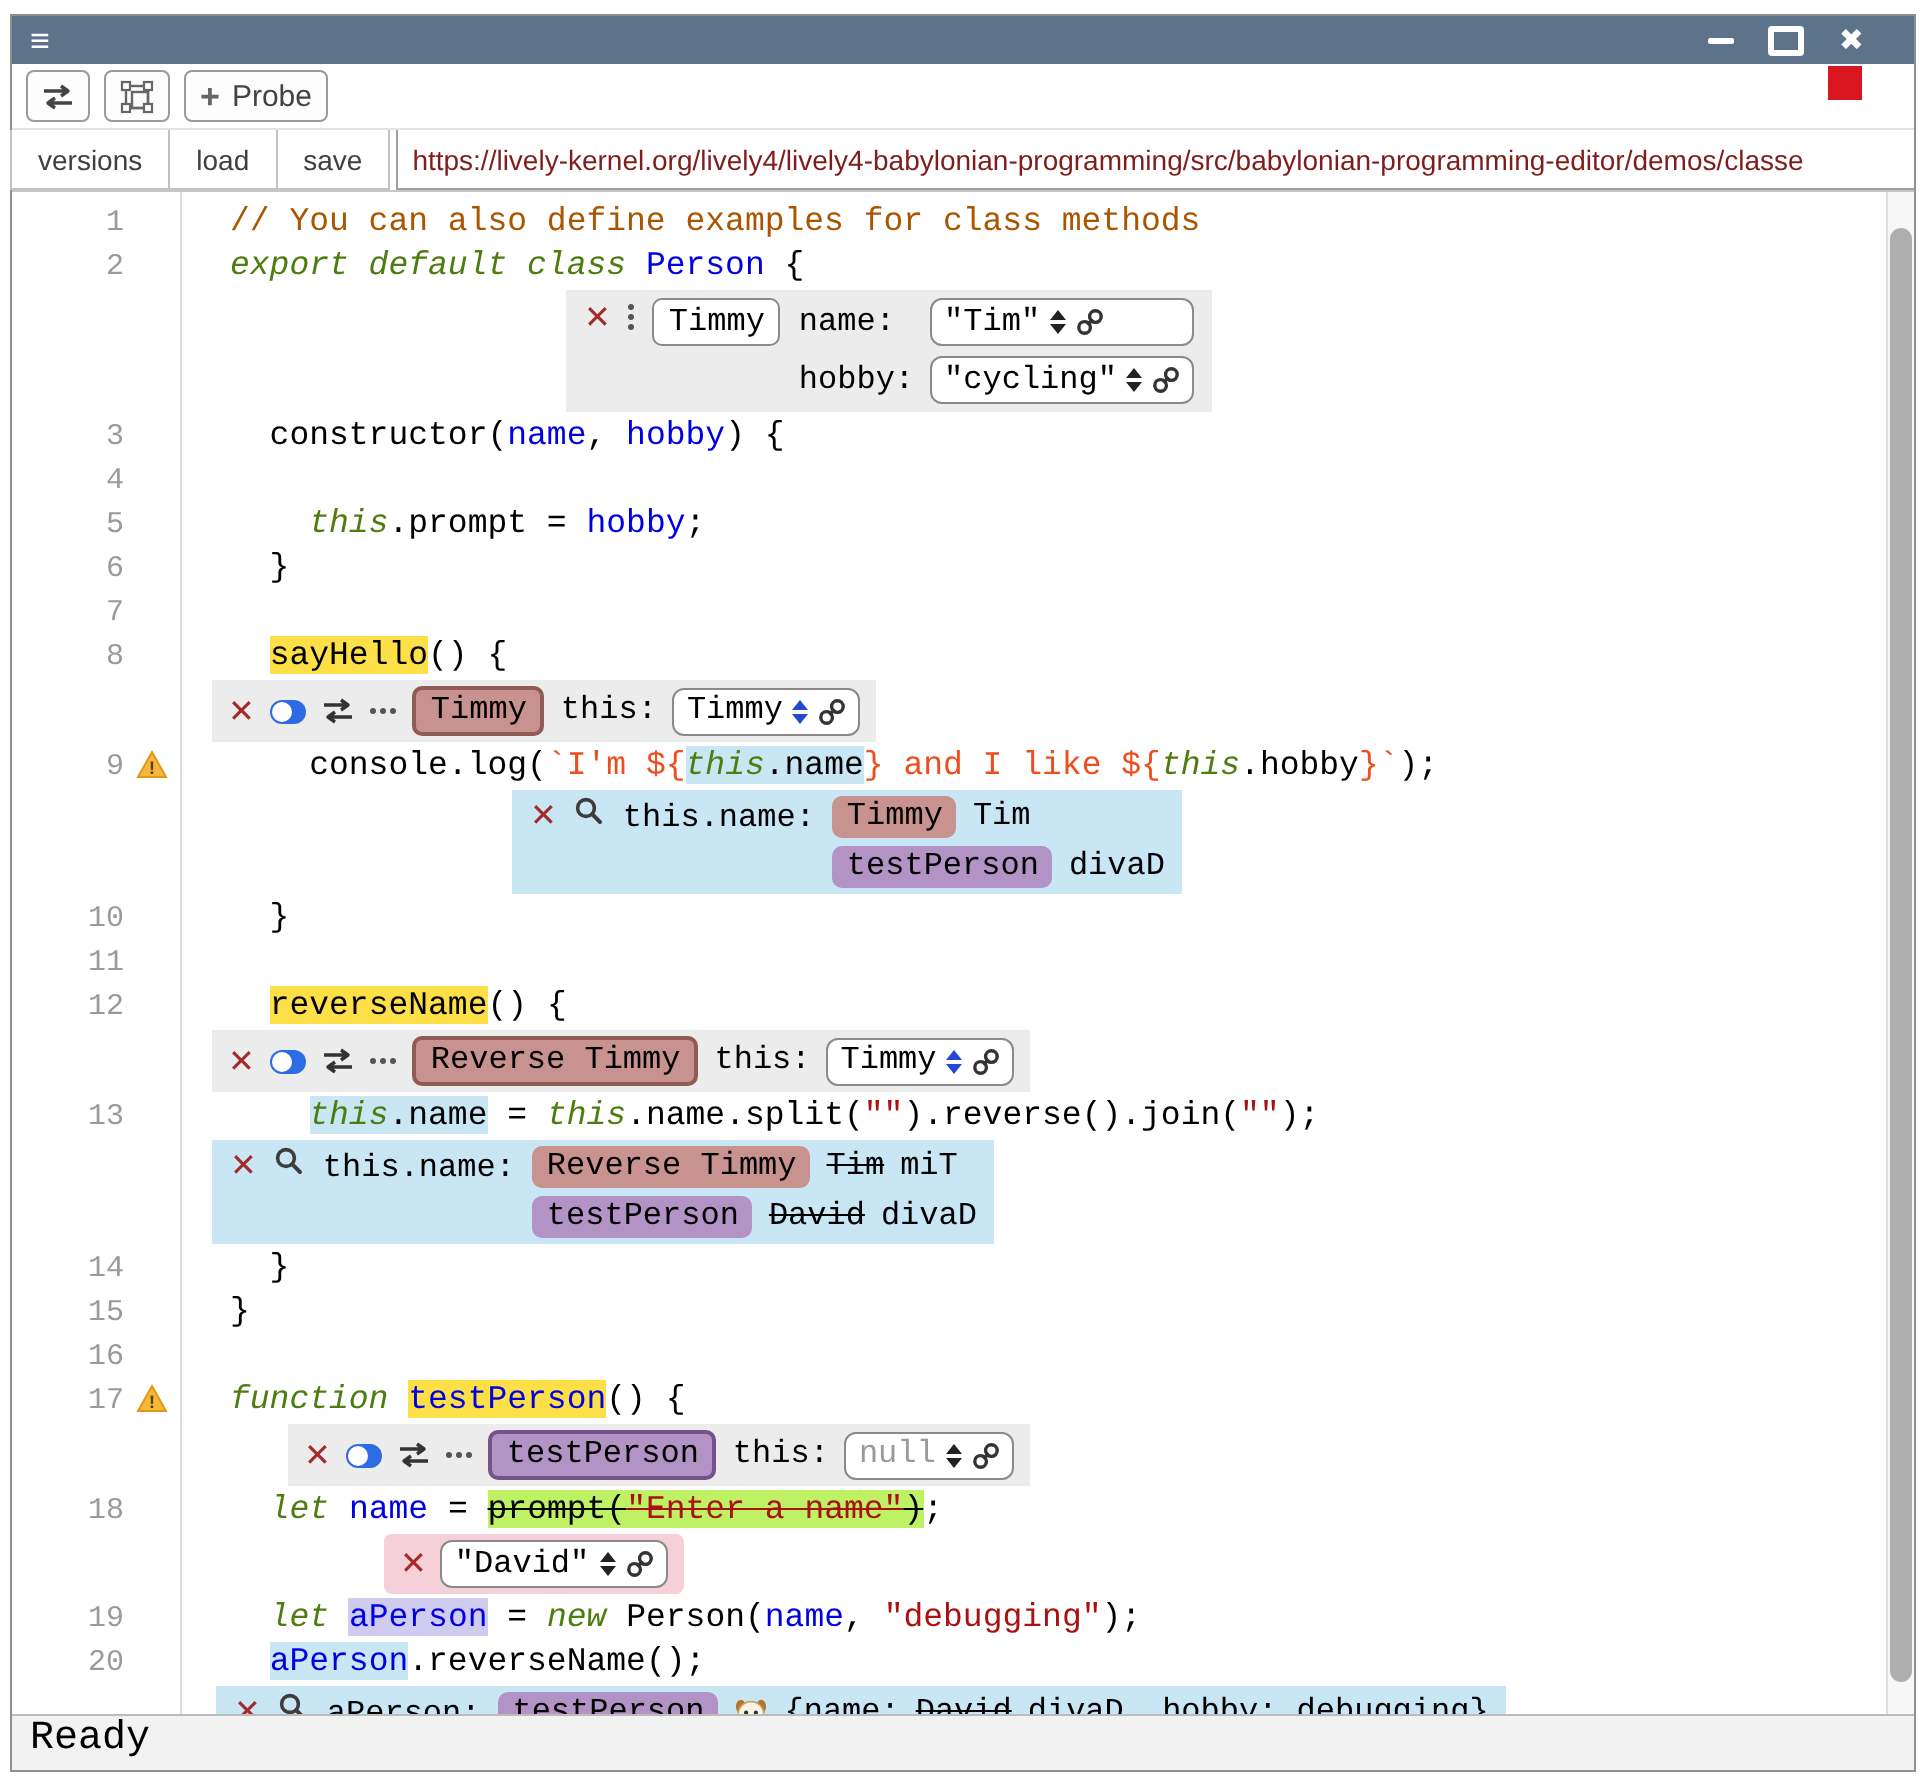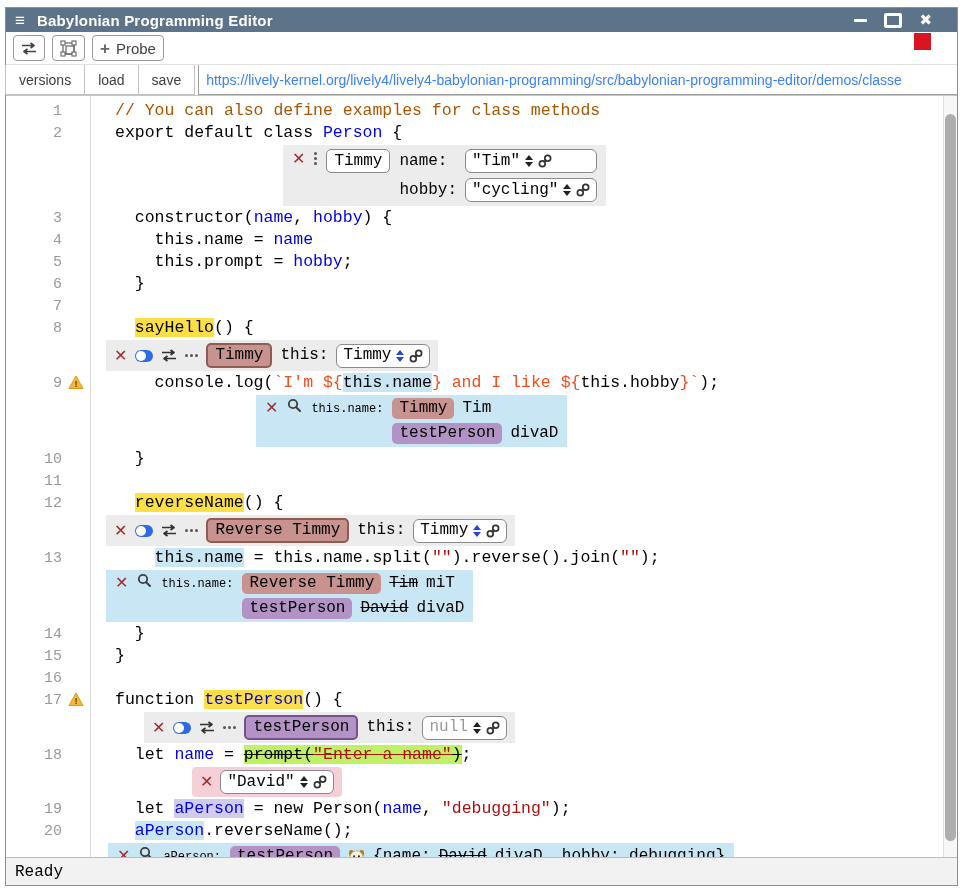--- a/index.html
+++ b/index.html
@@ -22,34 +22,34 @@
   .tbtn{display:inline-flex;align-items:center;justify-content:center;gap:6px;height:26px;min-width:28px;
         border:1px solid #9a9a9a;border-radius:4px;background:#fdfdfd;color:#444;font-size:15px;
         padding:0 7px;box-sizing:border-box;cursor:pointer;}
   .plus{color:#666;font-weight:bold;font-size:17px;line-height:1;}
   
   .navbar{height:30px;display:flex;align-items:stretch;border-bottom:1px solid #c6c6c6;
           border-top:1px solid #e2e2e2;flex-shrink:0;}
   .nav-btn{border:1px solid #c2c2c2;border-top:none;background:#fff;display:flex;align-items:center;
            padding:0 13px;font-size:14px;color:#404040;cursor:pointer;margin-left:-1px;}
   .url-field{flex:1;border:1px solid #9f9f9f;border-top:none;border-right:none;margin-left:3px;
-             display:flex;align-items:center;padding:0 7px;font-size:14px;color:#3b82f6;
+             display:flex;align-items:center;padding:0 7px;font-size:14px;color:#7f1d1d;
              white-space:nowrap;overflow:hidden;background:#fff;}
   
   .editor{flex:1;position:relative;background:#fff;overflow:hidden;
           font-family:"Liberation Mono","DejaVu Sans Mono",monospace;font-size:16.5px;}
   .gutter-rule{position:absolute;left:84px;top:0;bottom:0;width:1px;background:#dcdcdc;}
   .rows{position:relative;padding-top:4px;}
   .row{display:flex;min-height:21px;line-height:21px;align-items:flex-start;}
   .gutter{width:56px;flex-shrink:0;text-align:right;color:#9a9a9a;font-size:15px;padding-top:1px;}
   .warnslot{width:28px;flex-shrink:0;display:flex;justify-content:center;padding-top:3px;}
   .codecell{padding-left:25px;white-space:pre;color:#000;}
   .seg{white-space:pre;}
   .com{color:#aa5500;}
-  .kw{color:#000000;}
+  .kw{color:#4d7c0f;font-style:italic;}
   .def{color:#0000e0;}
   .pl{color:#000;}
   .str{color:#aa1111;}
   .str2{color:#ee4e1d;}
   .strike{text-decoration:line-through;}
   .hl-gray{background:#fde047;}
   .hl-blue{background:#c9e6f4;}
   .hl-lav{background:#cfccf0;}
   .hl-pink{background:#bef264;}
   
@@ -64,21 +64,21 @@
   .obox{display:inline-flex;align-items:center;background:#fff;border:1px solid #8a8a8a;border-radius:5px;
         padding:0 7px;height:22px;font-family:"Liberation Mono","DejaVu Sans Mono",monospace;font-size:16px;cursor:pointer;}
   .instance{display:inline-flex;align-items:center;gap:8px;background:#ececec;padding:3px 8px;}
   .badge{padding:0 7px;border-radius:5px;font-family:"Liberation Mono","DejaVu Sans Mono",monospace;
          font-size:16px;line-height:21px;cursor:pointer;}
   .badge.rosy{background:#c8928e;}
   .badge.purple{background:#b393c5;}
   .instance .badge.rosy{border:2px solid #8f5b55;}
   .instance .badge.purple{border:2px solid #73538a;}
   .probe{display:inline-flex;align-items:flex-start;gap:9px;background:#c9e6f4;padding:3px 9px;}
-  .probe-label{font-family:"Liberation Mono","DejaVu Sans Mono",monospace;font-size:12px;line-height:22px;}
+  .probe-label{font-family:"Liberation Mono","DejaVu Sans Mono",monospace;font-size:16px;line-height:22px;}
   .probe-rows{display:flex;flex-direction:column;gap:4px;}
   .probe-row{display:flex;align-items:center;gap:8px;}
   .pval{font-family:"Liberation Mono","DejaVu Sans Mono",monospace;font-size:16px;}
   .repl{display:inline-flex;align-items:center;gap:7px;background:#f6d0d8;border-radius:4px;padding:3px 8px;}
   
   .x-icon{color:#a32b2b;font-weight:bold;font-size:16px;line-height:20px;cursor:pointer;
           font-family:"DejaVu Sans",sans-serif;}
   .toggle{width:18px;height:12px;border-radius:7px;background:#2d6be4;position:relative;cursor:pointer;flex-shrink:0;}
   .toggle .knob{position:absolute;left:1px;top:1px;width:10px;height:10px;border-radius:50%;background:#fff;}
   .dots-v{display:flex;flex-direction:column;gap:2px;padding-top:3px;cursor:pointer;}
@@ -90,31 +90,30 @@
   .tri-down{width:0;height:0;border-left:4px solid transparent;border-right:4px solid transparent;
             border-top:5px solid #222;}
   .stepper.blue .tri-up{border-bottom-color:#2348d6;}
   .stepper.blue .tri-down{border-top-color:#2348d6;}
   .icon-svg{display:inline-flex;flex-shrink:0;}
   
   .scrollbar{position:absolute;top:0;right:0;bottom:0;width:13px;background:#f7f7f7;
              border-left:1px solid #e0e0e0;}
   .scroll-thumb{position:absolute;left:1px;right:1px;top:18px;bottom:16px;background:#aeaeae;border-radius:7px;}
   
-  .statusbar{height:27px;background:#f2f2f2;border-top:1px solid #bcbcbc;display:flex;align-items:center;
-             padding:0 9px;flex-shrink:0;font-family:"Liberation Mono","DejaVu Sans Mono",monospace;font-size:16px;}
+  .statusbar{height:27px;background:#f2f2f2;border-top:1px solid #bcbcbc;display:flex;
+             padding:0 9px;flex-shrink:0;font-family:"Liberation Mono","DejaVu Sans Mono",monospace;font-size:20px;}
 </style>
 </head>
 <body>
 
 <div class="window">
 
   <div class="titlebar">
     <span class="hamburger">≡</span>
-    <span class="wtitle">Babylonian Programming Editor</span>
     <span class="wcontrols" style="display:flex;margin-left:auto;align-items:center;gap:17px;padding-right:16px;">
       <span class="wc-min"></span>
       <span class="wc-max"></span>
       <span class="wc-close">✖</span>
     </span>
   </div>
 
   <div class="unsaved"></div>
 
   <div class="toolbar">
@@ -211,21 +210,20 @@
           </div>
         </div>
         <div class="row">
           <div class="gutter">3</div>
           <div class="warnslot"></div>
           <div class="codecell"><span class="seg pl">  constructor(</span><span class="seg def">name</span><span class="seg pl">, </span><span class="seg def">hobby</span><span class="seg pl">) {</span></div>
         </div>
         <div class="row">
           <div class="gutter">4</div>
           <div class="warnslot"></div>
-          <div class="codecell"><span class="seg pl">    </span><span class="seg kw">this</span><span class="seg pl">.name = </span><span class="seg def">name</span></div>
         </div>
         <div class="row">
           <div class="gutter">5</div>
           <div class="warnslot"></div>
           <div class="codecell"><span class="seg pl">    </span><span class="seg kw">this</span><span class="seg pl">.prompt = </span><span class="seg def">hobby</span><span class="seg pl">;</span></div>
         </div>
         <div class="row">
           <div class="gutter">6</div>
           <div class="warnslot"></div>
           <div class="codecell"><span class="seg pl">  }</span></div>

